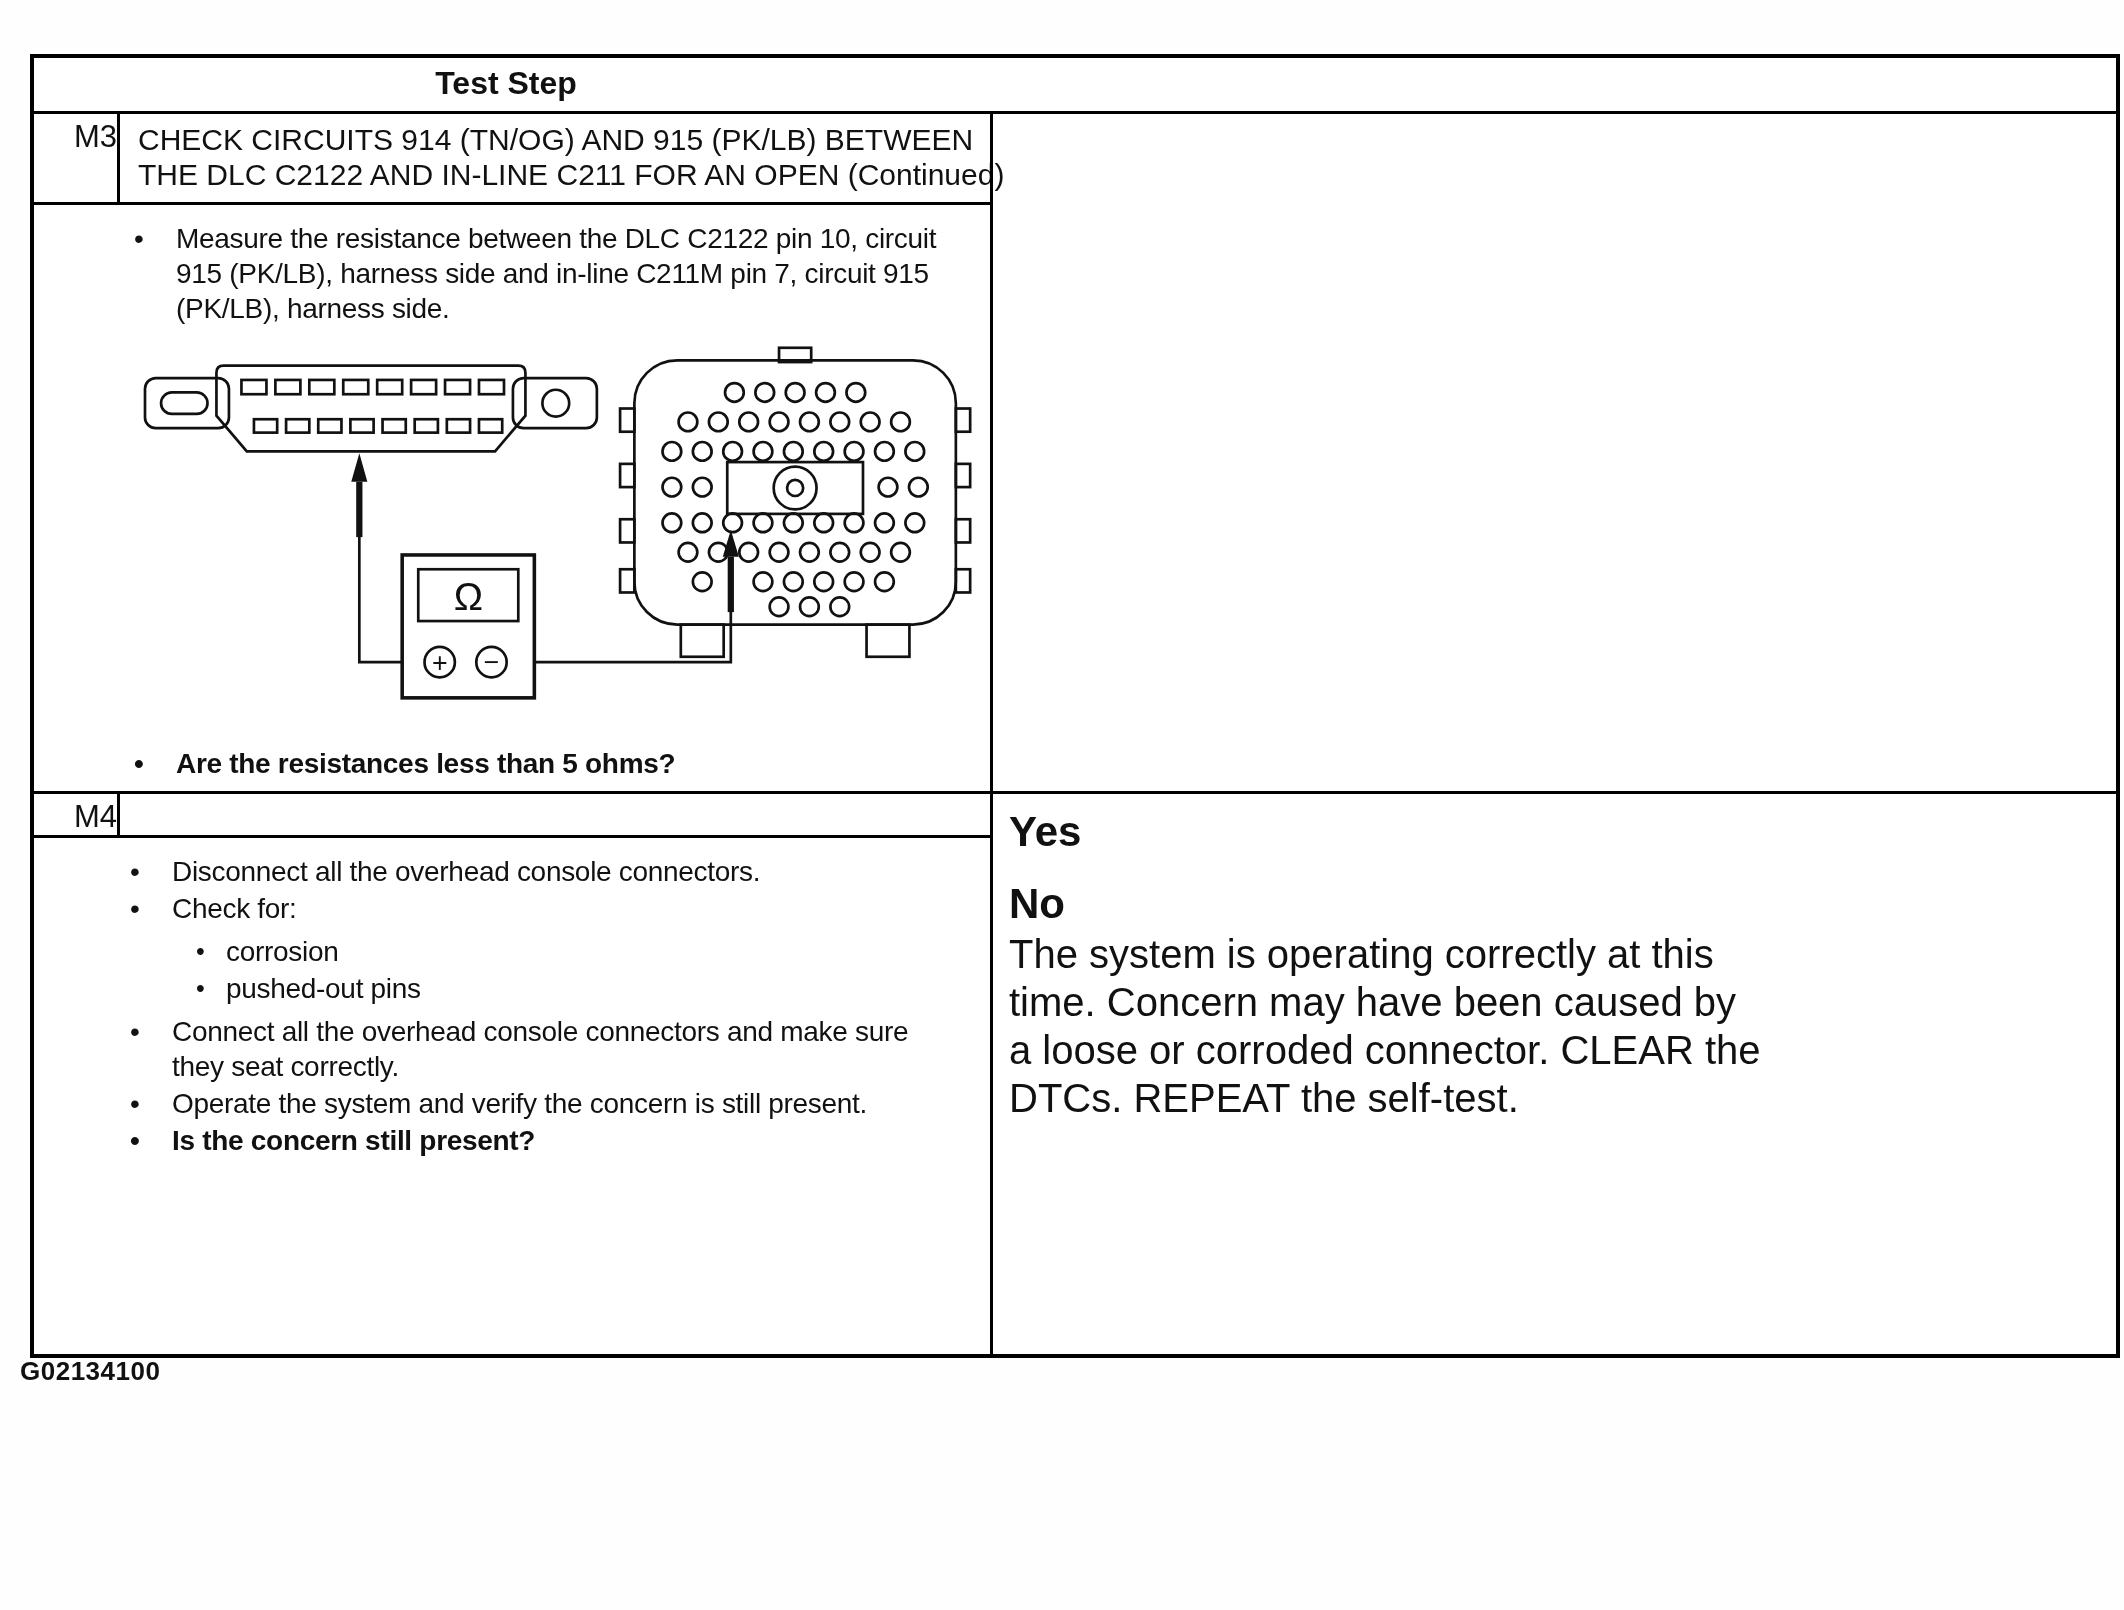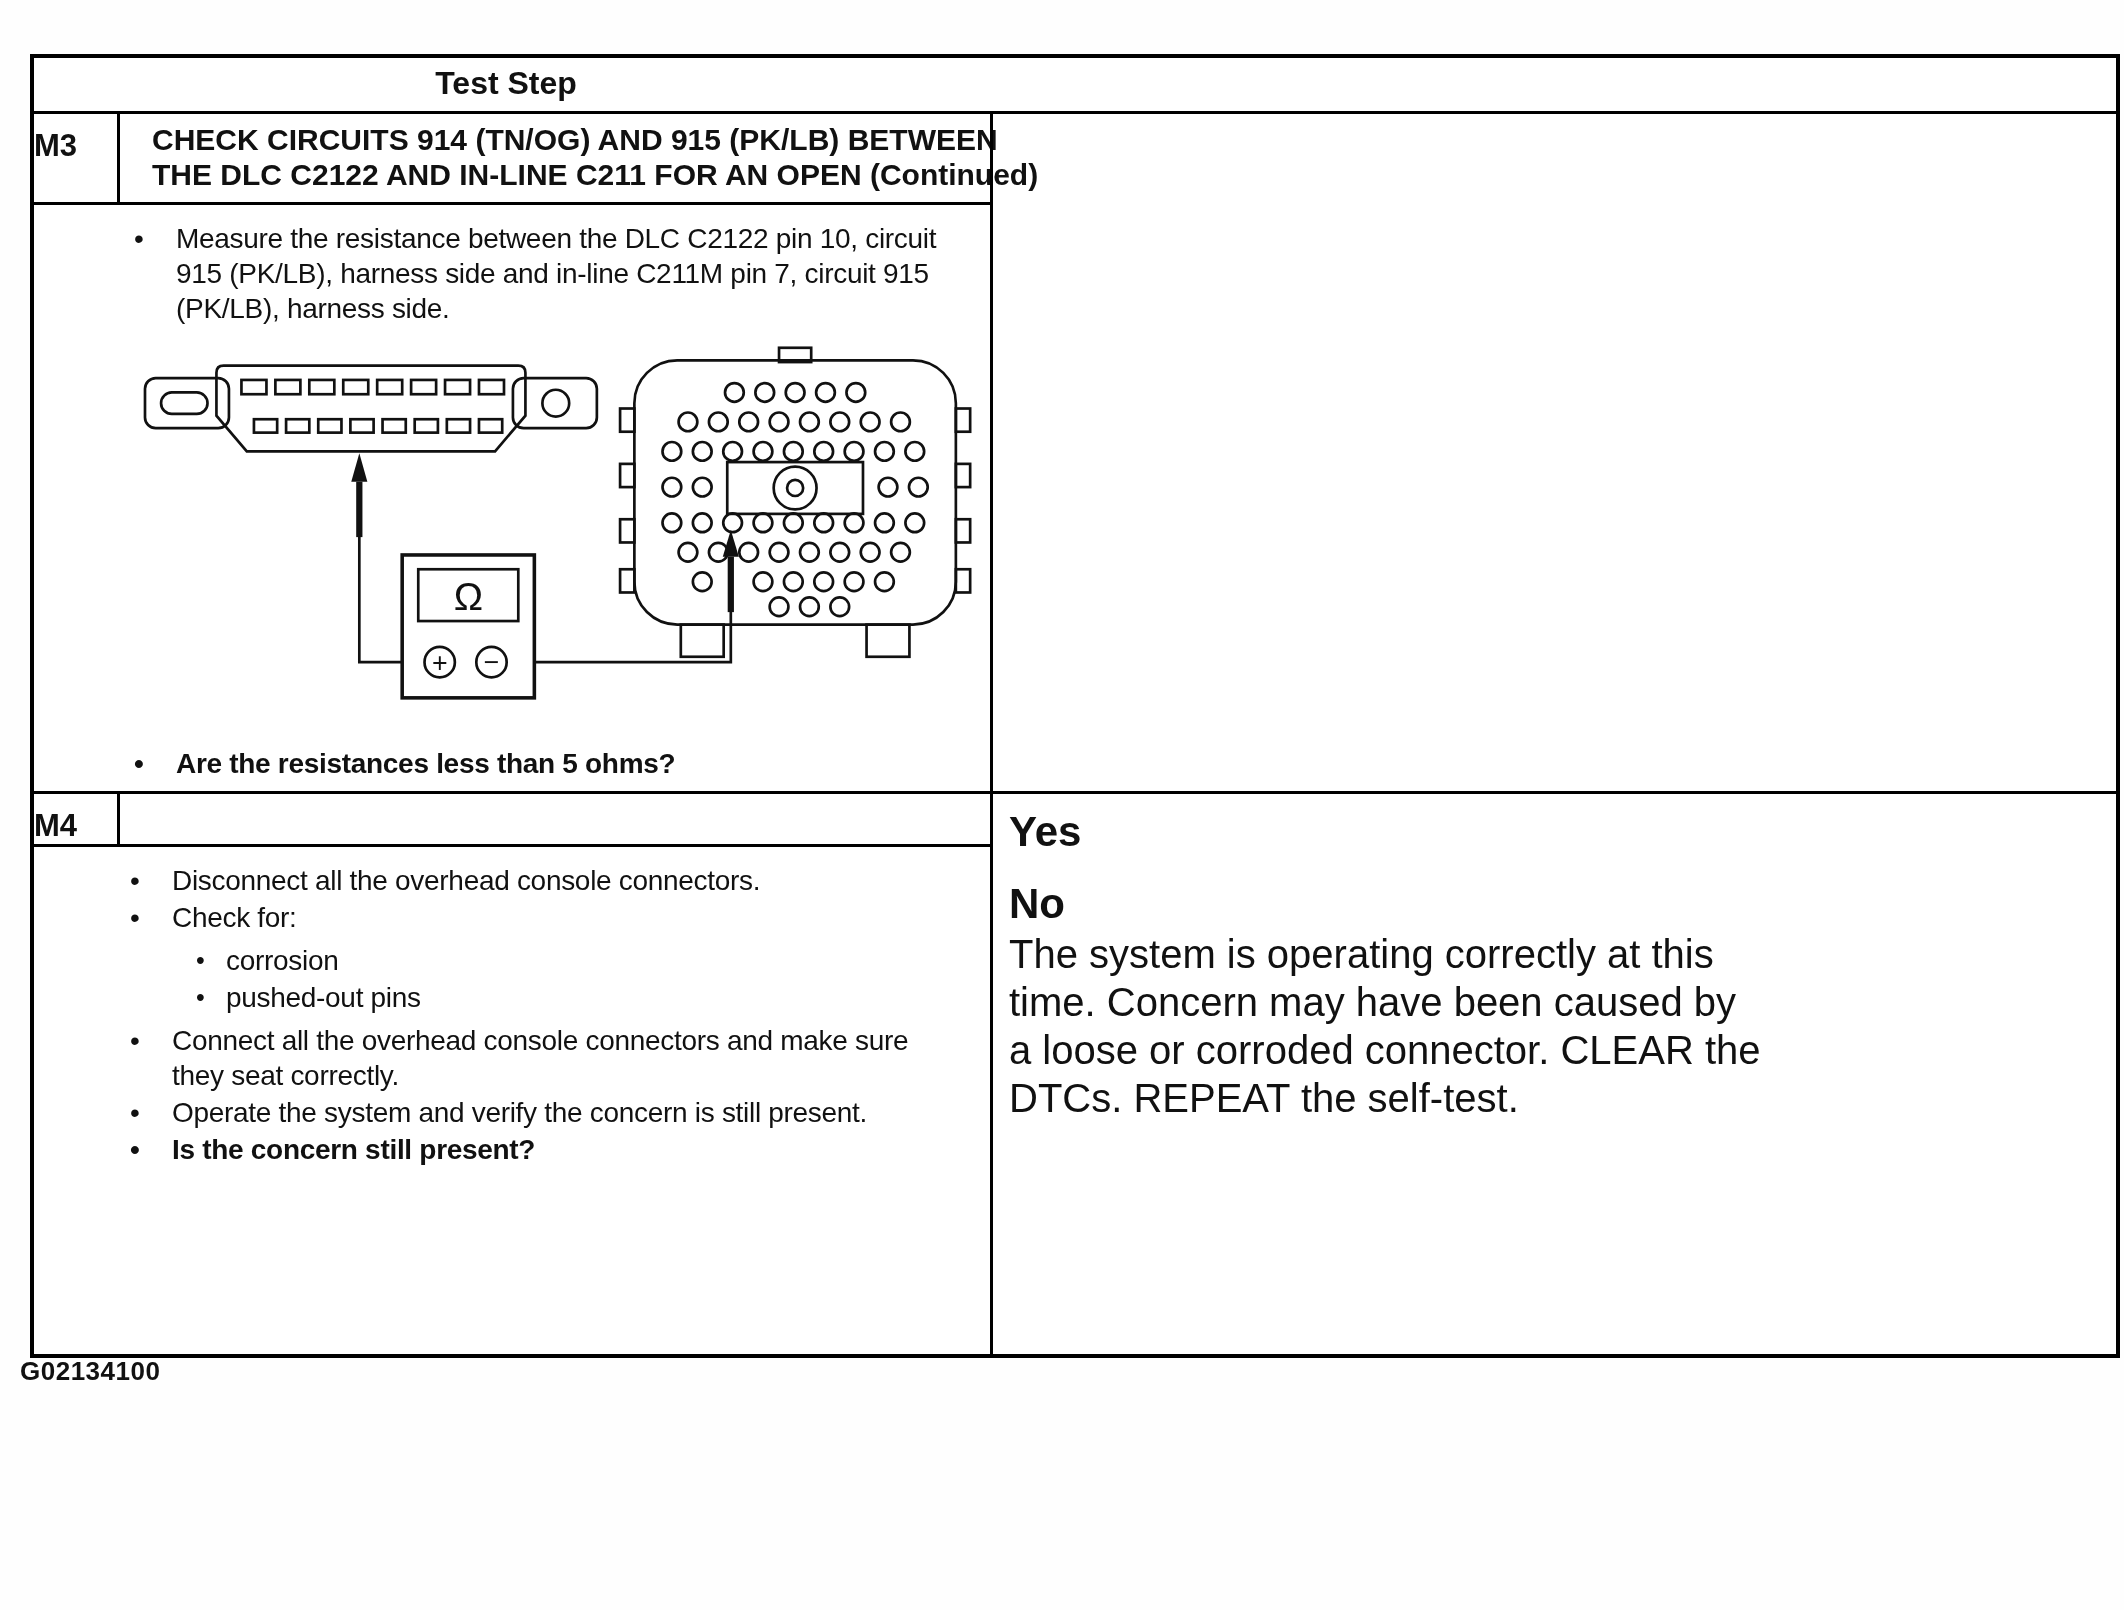--- a/index.html
+++ b/index.html
@@ -20,26 +20,26 @@
   .header-row .cell {
     font-weight:700; font-size:32px; text-align:center;
     padding:7px 12px 9px 0;
   }
   .step-row.m3 { border-bottom:3px solid #000; }
   .step-row.m3 > .cell.left { min-height:668px; }
   .step-row.m4 { min-height:560px; }
 
   .step-head { display:grid; grid-template-columns:86px 1fr; border-bottom:3px solid #000; }
   .step-id {
-    border-right:3px solid #000; font-weight:700; font-size:31px;
-    text-align:left; padding-top:14px;
+    border-right:3px solid #000; font-weight:400; font-size:31px;
+    text-align:right; padding-top:5px;
   }
   .step-title {
-    font-weight:700; font-size:30px; line-height:35px;
-    padding:8px 18px 10px 18px; white-space:pre;margin-left:14px;
+    font-weight:400; font-size:30px; line-height:35px;
+    padding:8px 18px 10px 18px; white-space:pre;
   }
   .step-body {
     padding:16px 8px 10px 0;
     font-size:28px; line-height:35px; letter-spacing:-0.3px;
   }
   .bullet { display:flex; margin-left:96px; }
   .bullet .dot { flex:none; width:46px; padding-left:4px; }
   .btxt.pre { white-space:pre; }
   .bullet.q { font-weight:700; margin-top:16px; }
   .m4-body .bullet { margin-left:92px; margin-bottom:2px; }

